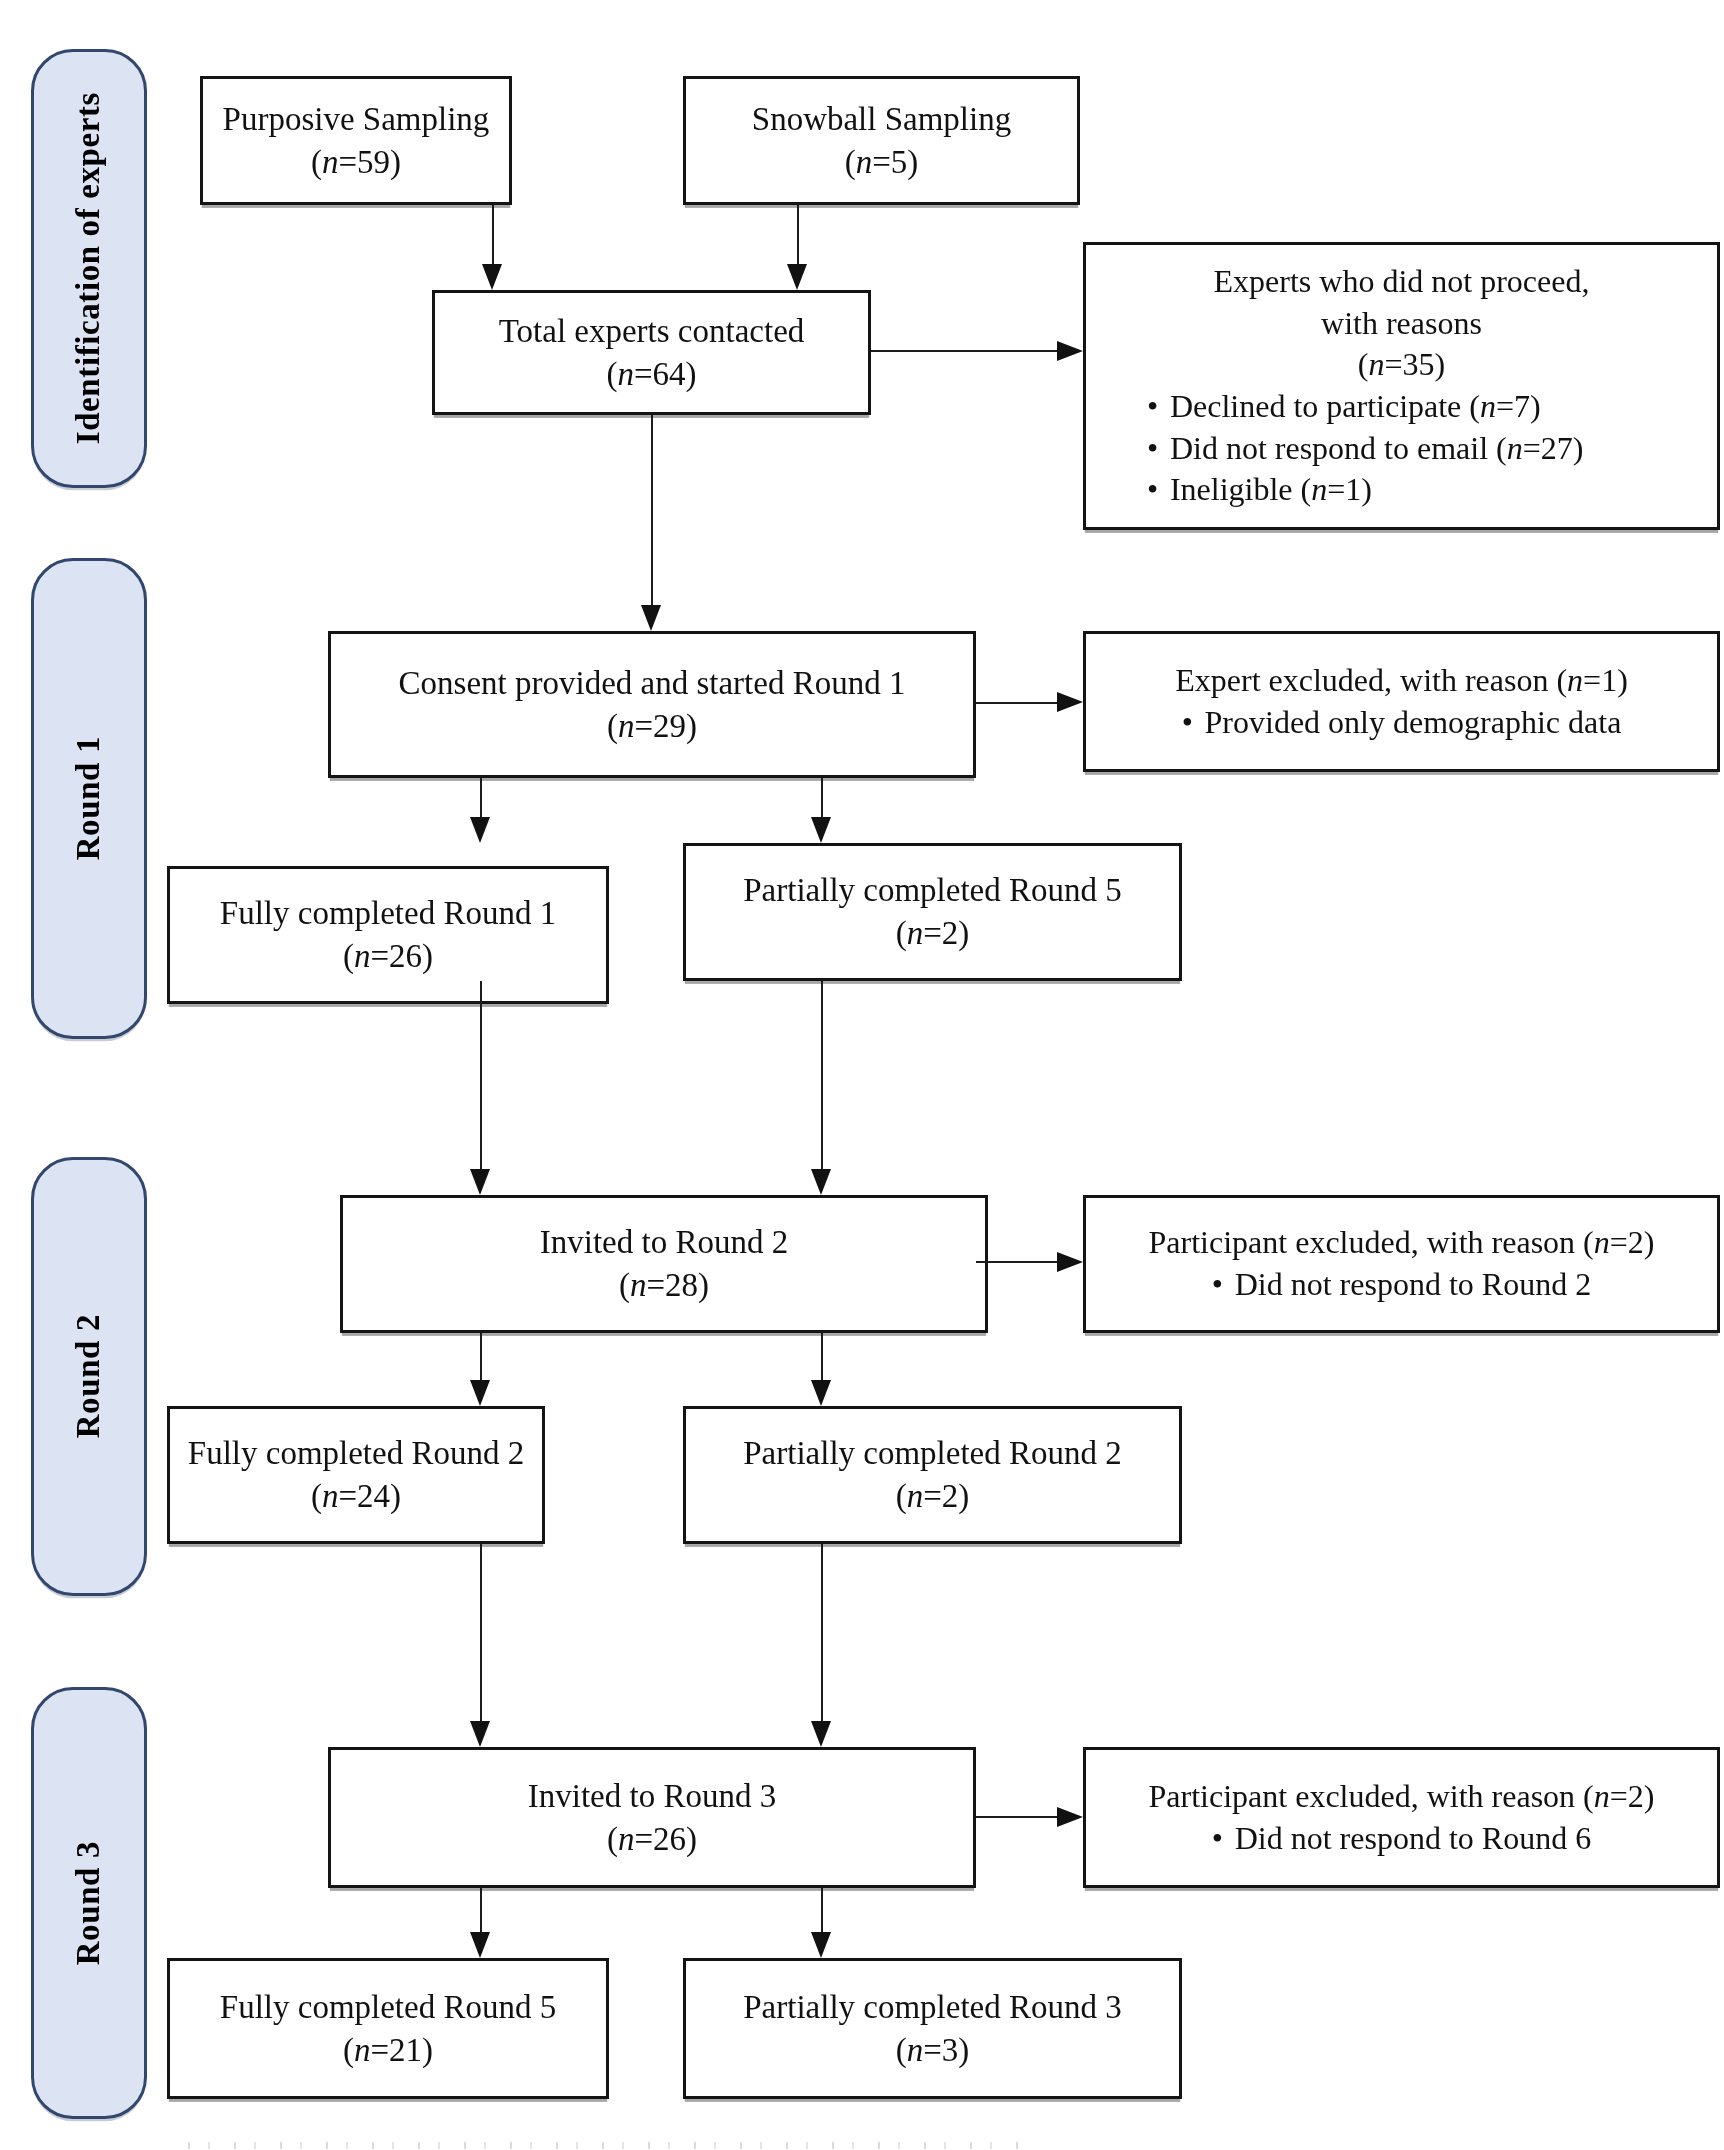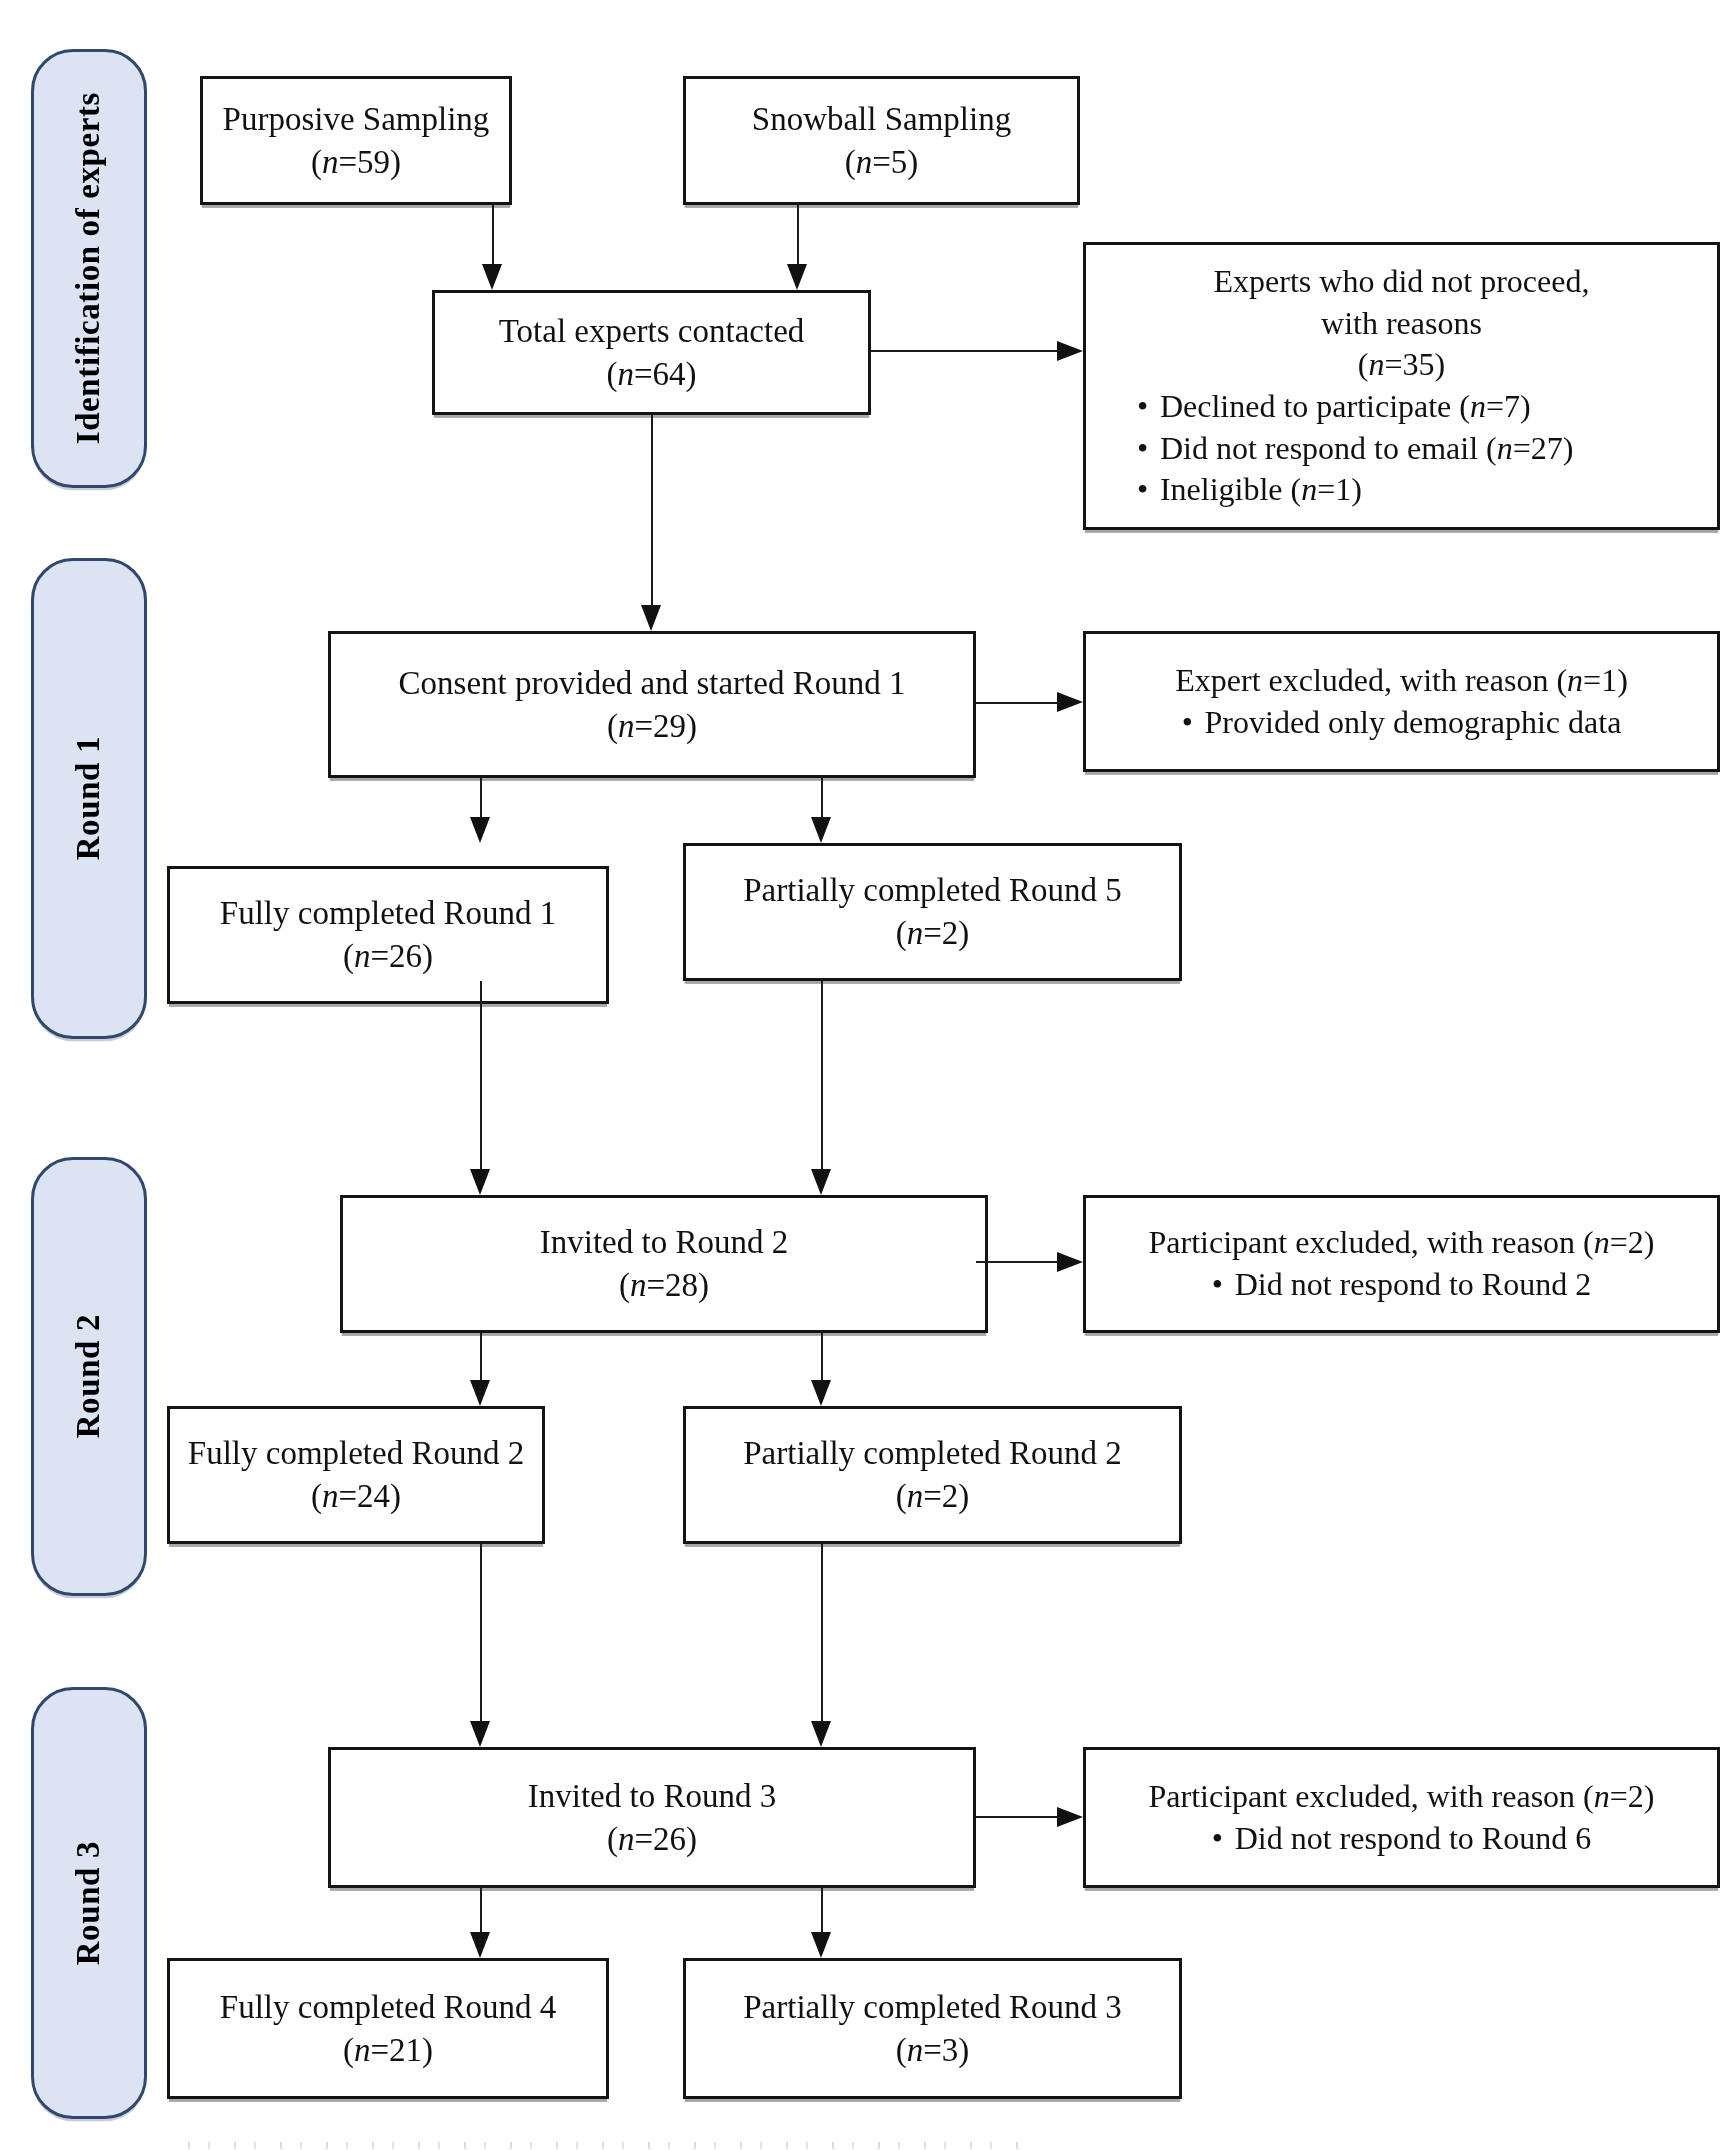--- a/index.html
+++ b/index.html
@@ -17,21 +17,21 @@
     writing-mode:vertical-rl;transform:rotate(180deg);
     font-weight:700;font-size:33px;letter-spacing:0.6px;color:#000;white-space:nowrap;
   }
   
   .node{
     position:absolute;background:#ffffff;border:3.5px solid #141414;box-sizing:border-box;
     box-shadow:0 4.7px 0 -1.8px rgba(0,0,0,.35);
     display:flex;flex-direction:column;align-items:center;justify-content:center;
     text-align:center;font-size:33px;line-height:1.3;
   }
-  .excl{font-size:32px;line-height:1.3;padding:0 18px;}
+  .excl{font-size:32px;line-height:1.3;padding:0 28px;}
   .node-label{white-space:nowrap;}
   .node i{font-style:italic;}
   .bullets{display:flex;flex-direction:column;align-items:flex-start;width:100%;
     box-sizing:border-box;padding-left:33px;text-align:left;}
   .bullet{display:flex;align-items:baseline;white-space:nowrap;}
   .bullet .dot{margin-right:11.7px;}
   .bullet-centered{display:flex;align-items:baseline;white-space:nowrap;justify-content:center;}
   .bullet-centered .dot{margin-right:11.7px;}
   
   .vline{position:absolute;width:2.3px;background:#1c1c1c;}
@@ -147,21 +147,21 @@
   </div>
   <div class="node excl" style="left:1083px;top:1747px;width:637px;height:141px">
     <div class="node-label"><span>Participant excluded, with reason</span><span>&nbsp;(<i>n</i>=2)</span></div>
     <div class="bullet-centered">
       <span class="dot">•</span>
       <span>Did not respond to Round 6</span>
     </div>
   </div>
 
   <div class="node" style="left:167px;top:1958px;width:442px;height:141px">
-    <div class="node-label">Fully completed Round 4</div>
+    <div class="node-label">Fully completed Round 5</div>
     <div class="node-n">(<i>n</i>=21)</div>
   </div>
   <div class="node" style="left:683px;top:1958px;width:499px;height:141px">
     <div class="node-label">Partially completed Round 3</div>
     <div class="node-n">(<i>n</i>=3)</div>
   </div>
 
   <div class="vline" style="left:492px;top:205px;height:59px"></div>
   <div class="ah-down" style="left:482px;top:264px"></div>
   <div class="vline" style="left:797px;top:205px;height:59px"></div>

